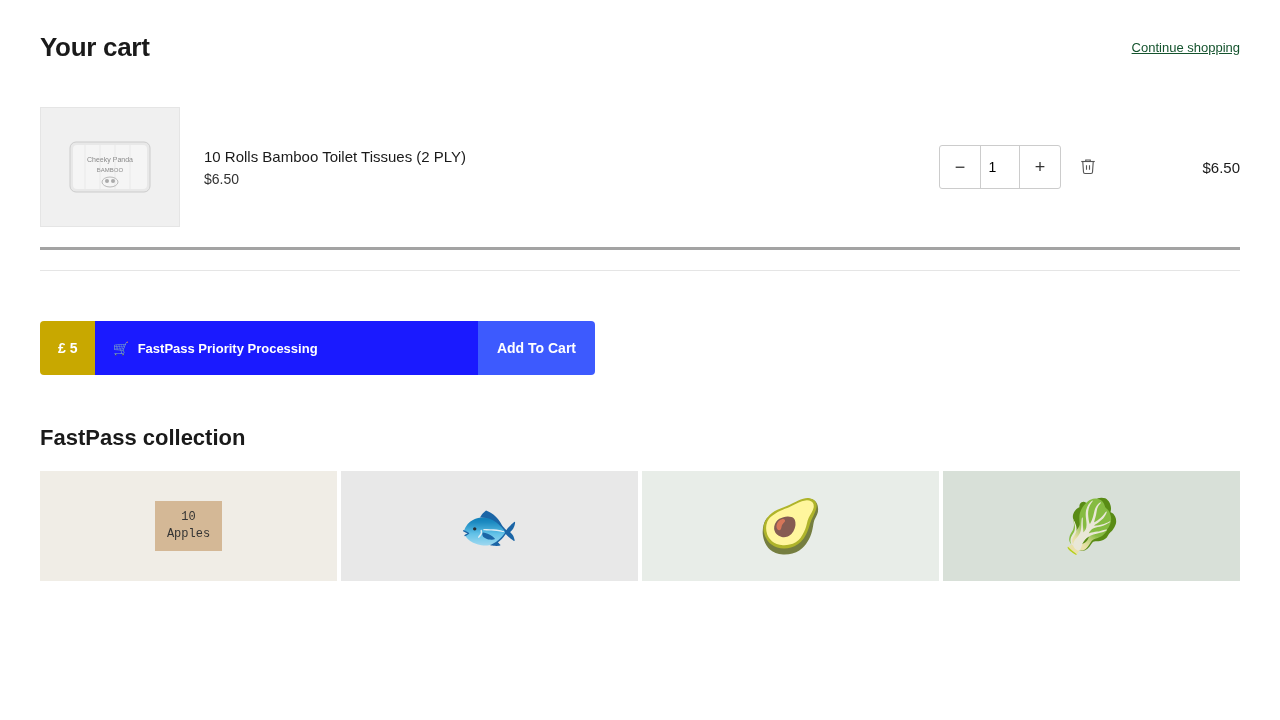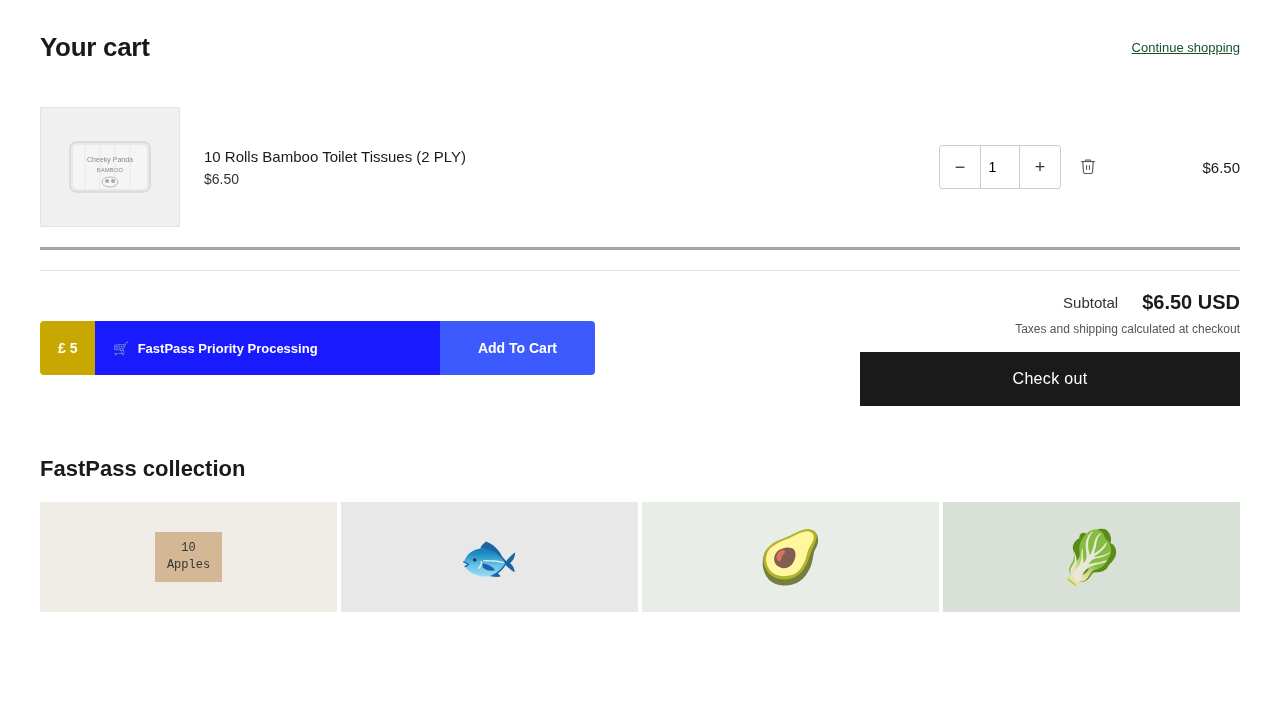--- a/index.html
+++ b/index.html
@@ -40,21 +40,21 @@
     .subtotal-value { font-size: 20px; font-weight: 600; }
     .tax-note { font-size: 12px; color: #555; margin-bottom: 16px; }
 
     
     .checkout-btn { background: #1a1a1a; color: #fff; border: none; width: 380px; height: 54px; font-size: 16px; font-weight: 500; cursor: pointer; letter-spacing: 0.02em; }
 
     
     .fastpass-banner { display: flex; align-items: center; width: 555px; height: 54px; margin-top: 30px; border-radius: 4px; overflow: hidden; }
     .fastpass-badge { background: #c8a800; color: #fff; font-size: 14px; font-weight: 700; padding: 0 18px; height: 100%; display: flex; align-items: center; gap: 4px; }
     .fastpass-label { background: #1a1aff; color: #fff; font-size: 13px; font-weight: 600; padding: 0 18px; height: 100%; display: flex; align-items: center; gap: 8px; flex: 1; }
-    .fastpass-add-btn { background: #3d5afe; color: #fff; font-size: 14px; font-weight: 600; padding: 0 38px; height: 100%; border: none; cursor: pointer; white-space: nowrap; }
+    .fastpass-add-btn { background: #3d5afe; color: #fff; font-size: 14px; font-weight: 600; padding: 0 19px; height: 100%; border: none; cursor: pointer; white-space: nowrap; }
 
     
     .bottom-area { display: flex; justify-content: space-between; align-items: flex-start; margin-top: 10px; }
     .fastpass-area { display: flex; flex-direction: column; justify-content: flex-end; }
     .summary-right { display: flex; flex-direction: column; align-items: flex-end; }
 
     
     .featured-section { margin-top: 50px; }
     .featured-title { font-size: 22px; font-weight: 600; margin-bottom: 20px; }
     .featured-grid { display: grid; grid-template-columns: repeat(4, 1fr); gap: 4px; }
@@ -139,28 +139,20 @@
           <span>£ 5</span>
         </div>
         <div class="fastpass-label">
           <span>🛒</span>
           <span>FastPass Priority Processing</span>
         </div>
         <button class="fastpass-add-btn">Add To Cart</button>
       </div>
     </div>
 
-    <div class="summary-right">
-      <div class="subtotal-row">
-        <span class="subtotal-label">Subtotal</span>
-        <span class="subtotal-value">$6.50 USD</span>
-      </div>
-      <p class="tax-note">Taxes and shipping calculated at checkout</p>
-      <button class="checkout-btn">Check out</button>
-    </div>
   </div>
 
   <div class="featured-section">
     <h2 class="featured-title">FastPass collection</h2>
     <div class="featured-grid">
 
       <div class="featured-item featured-item-1">
         <div class="apples-card">
           <div class="apples-label">10<br>Apples</div>
         </div>

